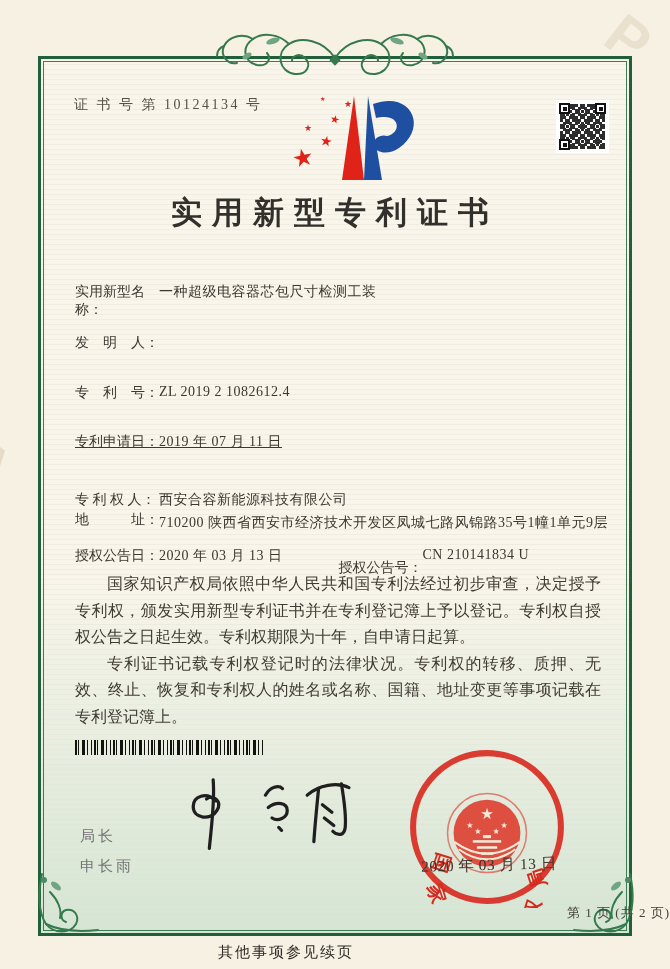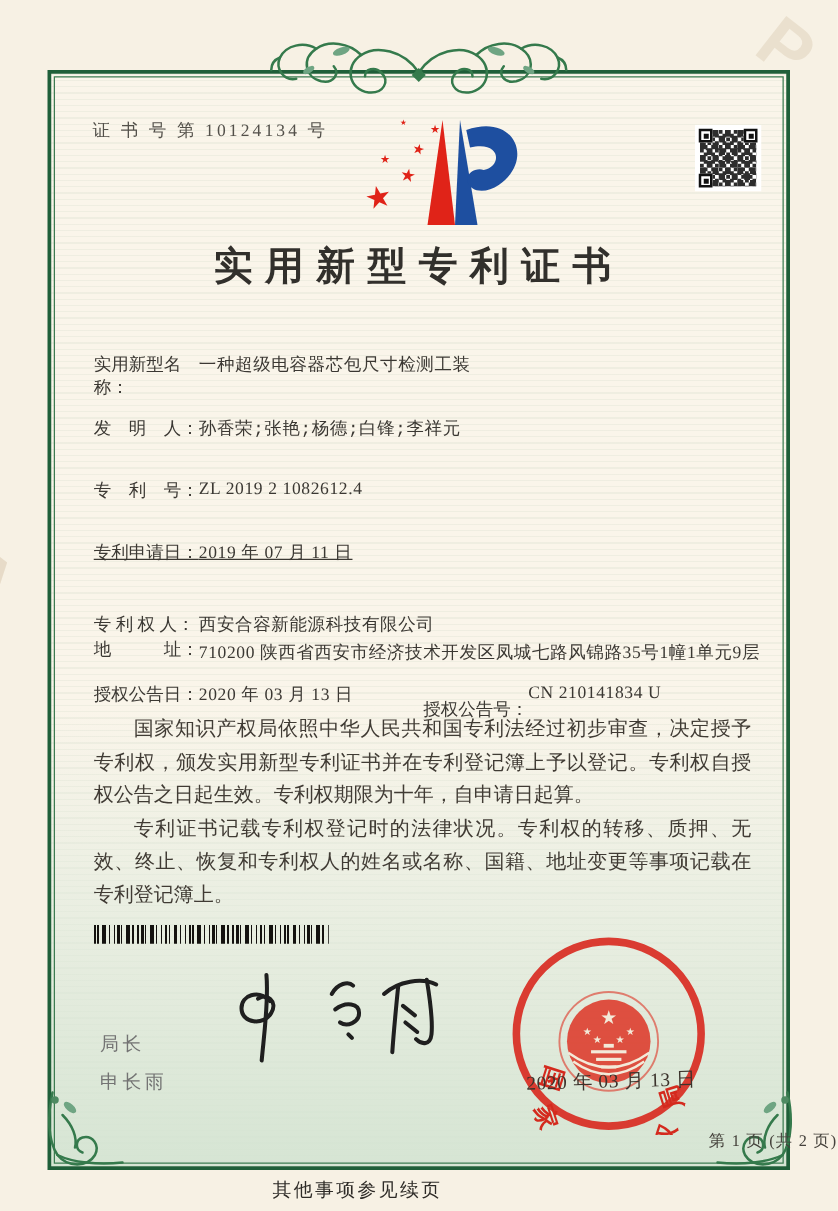--- a/index.html
+++ b/index.html
@@ -51,21 +51,21 @@
   .finder::after{content:"";position:absolute;inset:1.5px;background:#111;}
   .finder.tl{left:3px;top:3px;} .finder.tr{right:3px;top:3px;} .finder.bl{left:3px;bottom:3px;}
 
   .title{position:absolute;left:0;top:192px;width:670px;text-align:center;
     font-size:31px;font-weight:bold;letter-spacing:10px;color:#32302c;}
 
   
   .field{position:absolute;left:75px;display:flex;font-size:14px;color:#3b3833;}
   .field .lab{width:84px;flex:0 0 84px;}
   .field .val{letter-spacing:.5px;}
-  .f1{top:283px;} .f2{top:334px;font-family:Liberation Mono, monospace;} .f3{top:384px;} .f4{top:433px;text-decoration:underline;} .f5{top:491px;}
+  .f1{top:283px;} .f2{top:334px;} .f3{top:384px;} .f4{top:433px;text-decoration:underline;} .f5{top:491px;}
   .f6{top:511px;} .f6 .val{width:458px;line-height:23px;}
   .f7{top:547px;width:560px;}
   .f7 .grant{margin-left:56px;display:flex;}
   .f7 .grant .lab{width:auto;flex:none;margin-top:12px;}
 
   
   .paras{position:absolute;left:75px;top:571px;width:526px;font-size:16px;
     line-height:26.5px;color:#403b34;text-align:justify;}
   .paras p{margin:0;text-indent:2em;}
 
@@ -167,21 +167,20 @@
   </div>
 
   <div class="title">实用新型专利证书</div>
 
   <div class="field f1">
     <span class="lab">实用新型名称：</span>
     <span class="val">一种超级电容器芯包尺寸检测工装</span>
   </div>
   <div class="field f2">
     <span class="lab">发　明　人：</span>
-    <span class="val">孙香荣;张艳;杨德;白锋;李祥元</span>
   </div>
   <div class="field f3">
     <span class="lab">专　利　号：</span>
     <span class="val">ZL 2019 2 1082612.4</span>
   </div>
   <div class="field f4">
     <span class="lab">专利申请日：</span>
     <span class="val">2019 年 07 月 11 日</span>
   </div>
   <div class="field f5">

